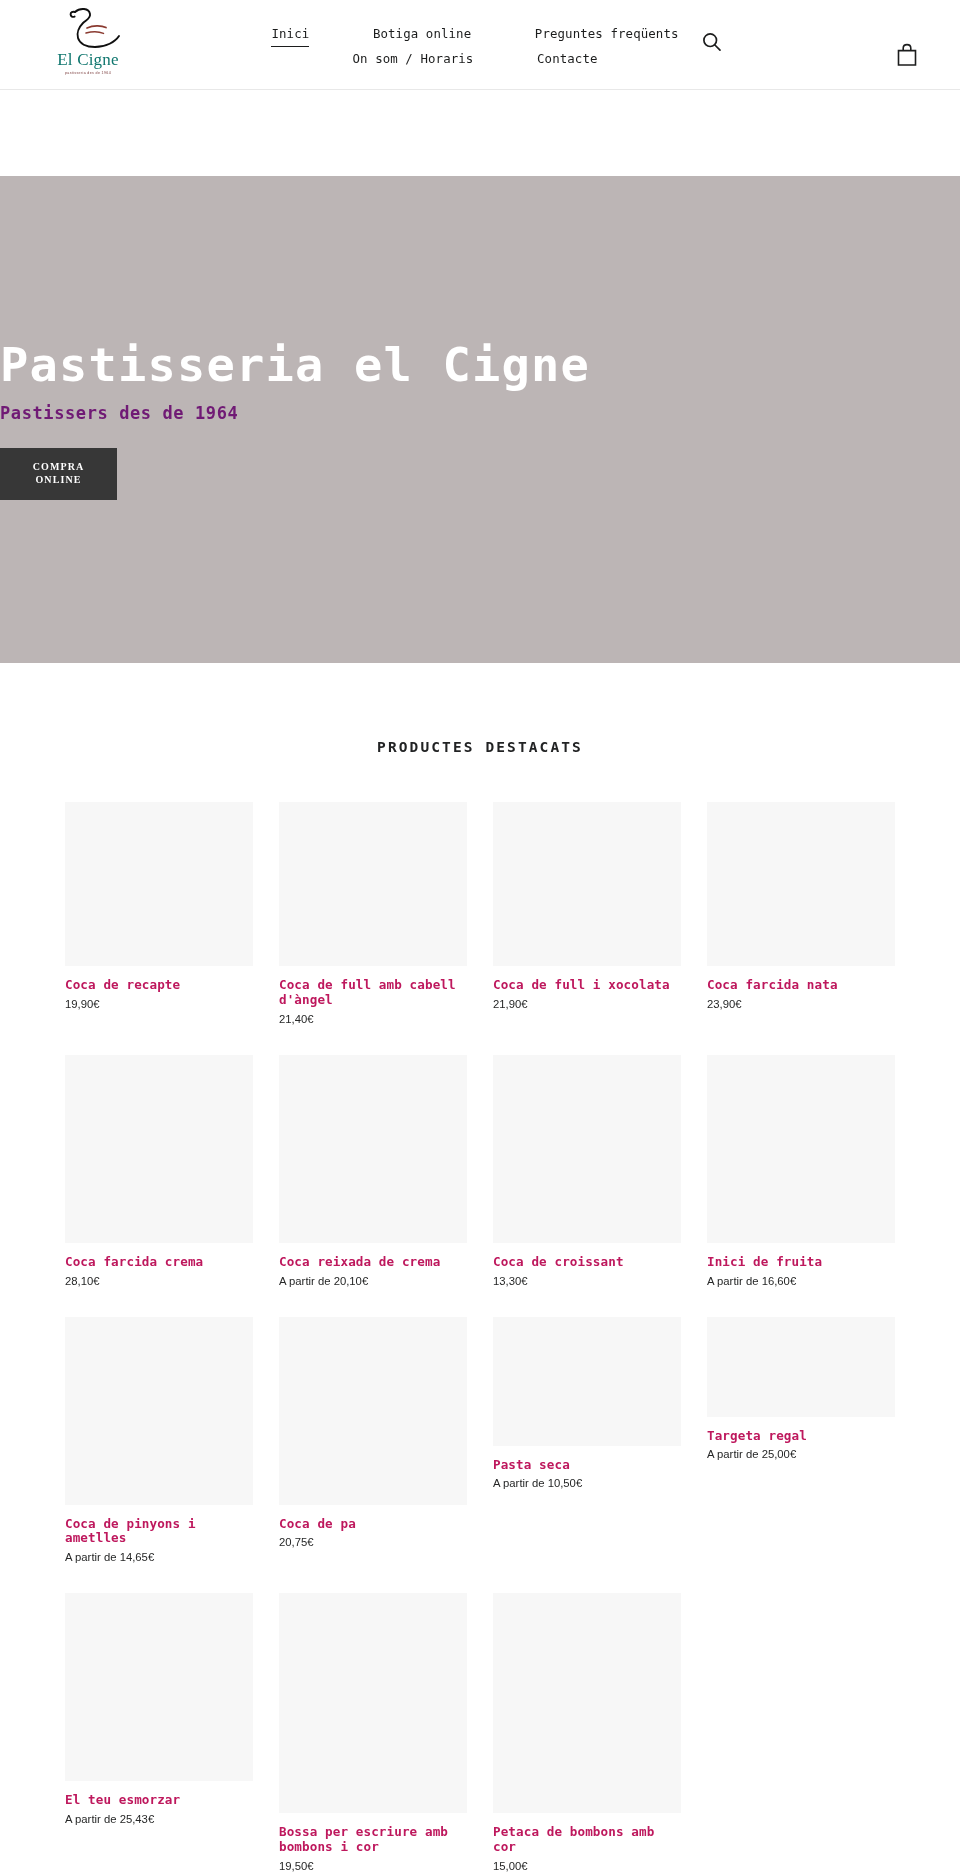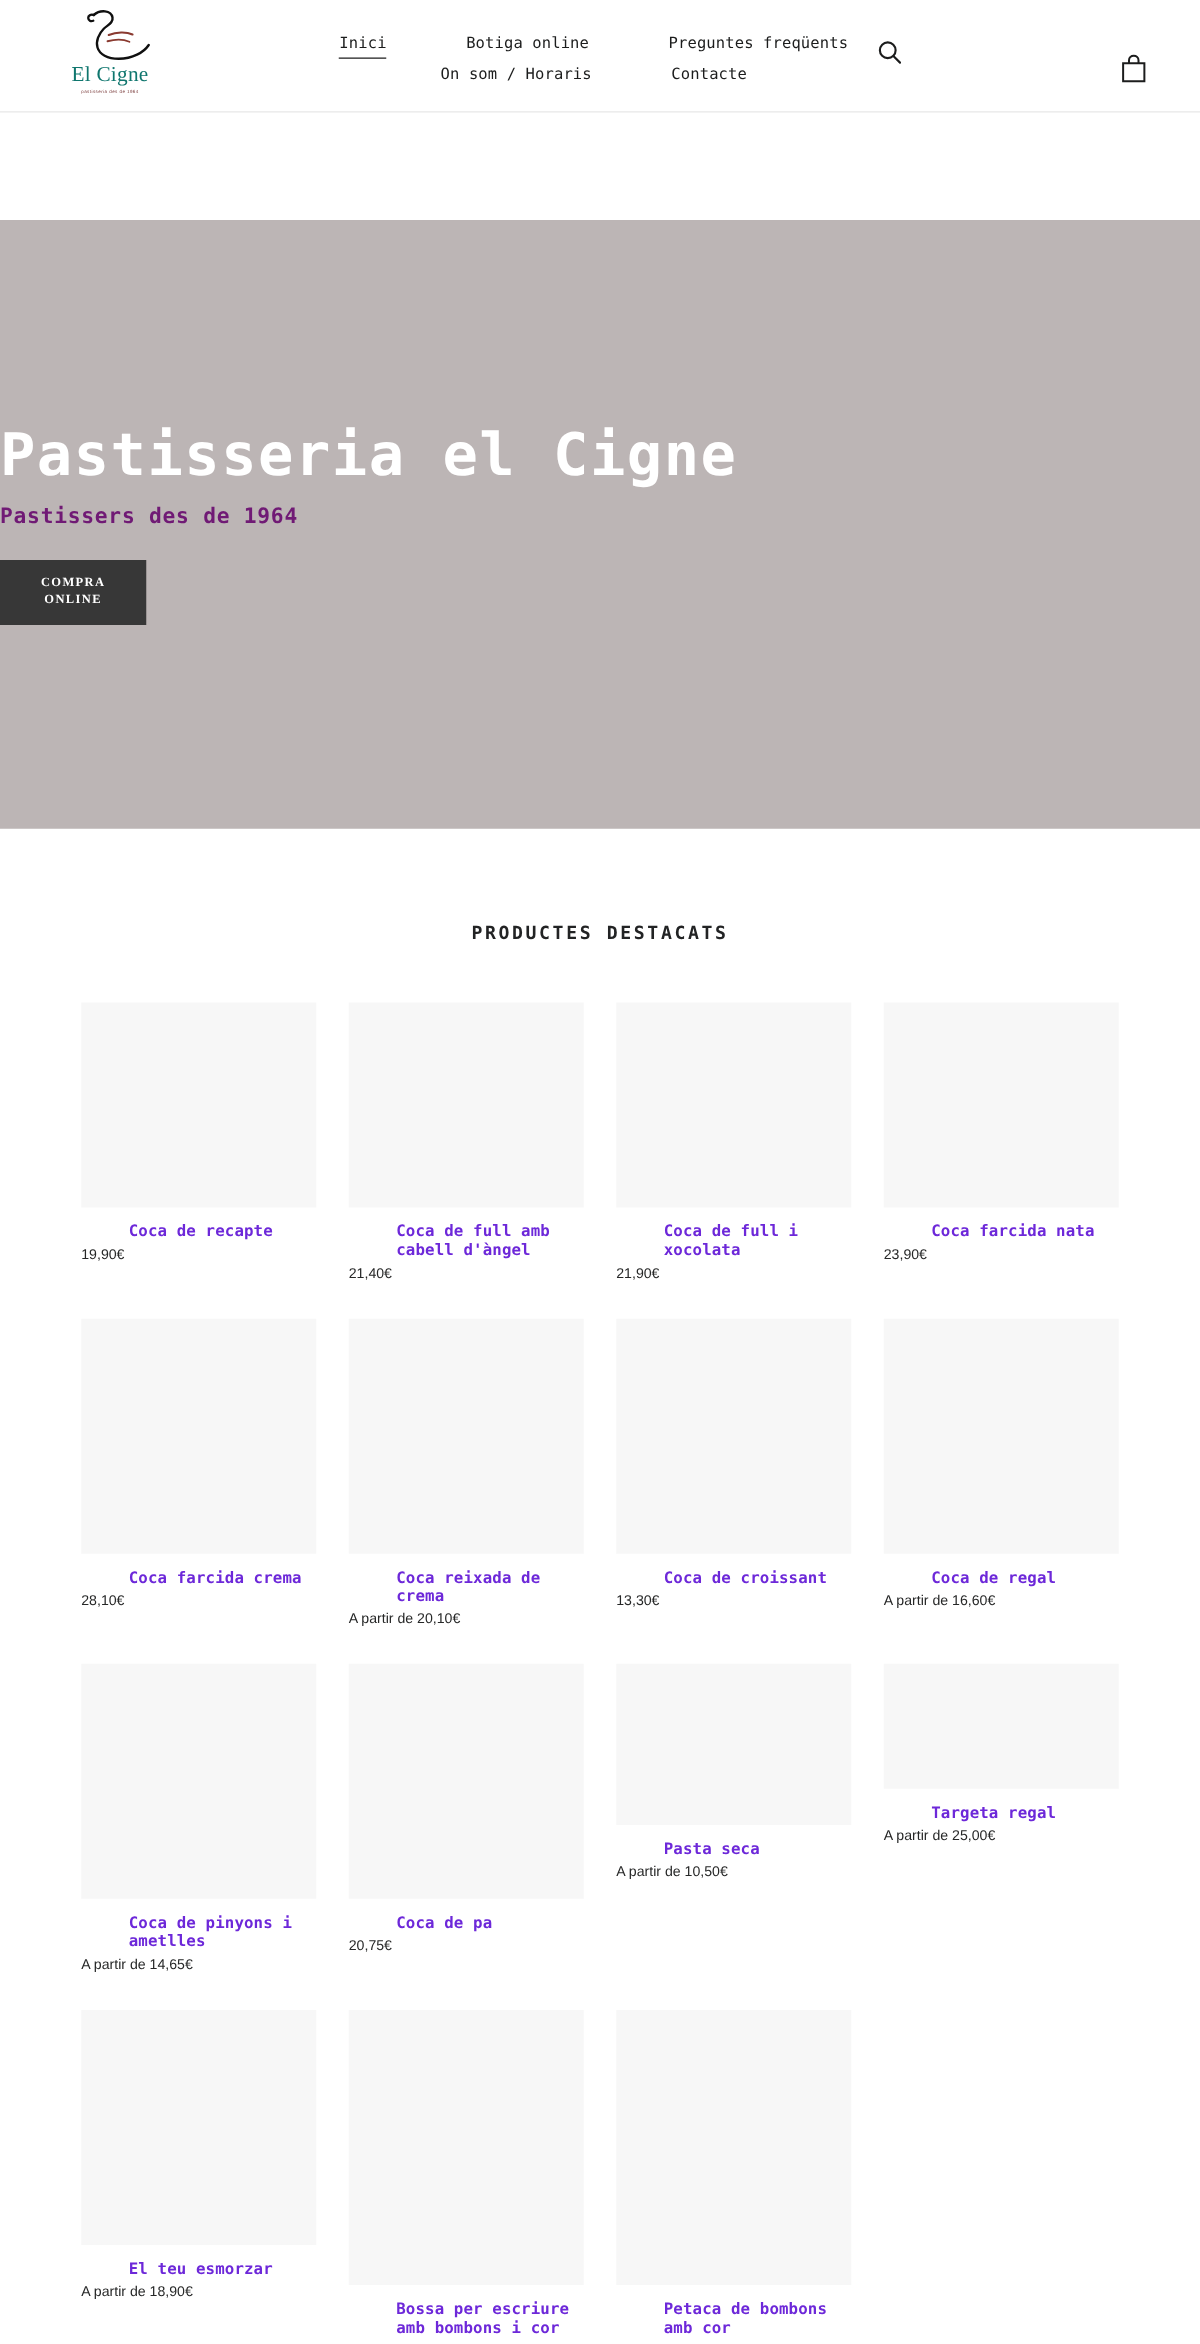--- a/index.html
+++ b/index.html
@@ -183,22 +183,21 @@
     background: #f7f7f7;
     display: block;
   }
   .card-title {
     display: block;
     margin-top: 12px;
     font-size: 12.6px;
     font-weight: 700;
     letter-spacing: 0.1px;
     line-height: 1.18;
-    color: #6d28d9;
-    margin-left: 38px;
+    color: #be185d;
   }
   .card-price {
     display: block;
     margin-top: 5px;
     font-family: Liberation Sans, sans-serif;
     font-size: 11.3px;
     letter-spacing: 0;
     color: #262727;
   }
 </style>
@@ -290,21 +289,21 @@
         <span class="card-title">Coca reixada de crema</span>
         <span class="card-price">A partir de 20,10€</span>
       </a>
       <a class="card" href="#">
         <span class="card-thumb" style="height: 188px;"></span>
         <span class="card-title">Coca de croissant</span>
         <span class="card-price">13,30€</span>
       </a>
       <a class="card" href="#">
         <span class="card-thumb" style="height: 188px;"></span>
-        <span class="card-title">Coca de regal</span>
+        <span class="card-title">Inici de fruita</span>
         <span class="card-price">A partir de 16,60€</span>
       </a>
       <a class="card" href="#">
         <span class="card-thumb" style="height: 188px;"></span>
         <span class="card-title">Coca de pinyons i ametlles</span>
         <span class="card-price">A partir de 14,65€</span>
       </a>
       <a class="card" href="#">
         <span class="card-thumb" style="height: 188px;"></span>
         <span class="card-title">Coca de pa</span>
@@ -316,21 +315,21 @@
         <span class="card-price">A partir de 10,50€</span>
       </a>
       <a class="card" href="#">
         <span class="card-thumb" style="height: 100px;"></span>
         <span class="card-title">Targeta regal</span>
         <span class="card-price">A partir de 25,00€</span>
       </a>
       <a class="card" href="#">
         <span class="card-thumb" style="height: 188px;"></span>
         <span class="card-title">El teu esmorzar</span>
-        <span class="card-price">A partir de 18,90€</span>
+        <span class="card-price">A partir de 25,43€</span>
       </a>
       <a class="card" href="#">
         <span class="card-thumb" style="height: 220px;"></span>
         <span class="card-title">Bossa per escriure amb bombons i cor</span>
         <span class="card-price">19,50€</span>
       </a>
       <a class="card" href="#">
         <span class="card-thumb" style="height: 220px;"></span>
         <span class="card-title">Petaca de bombons amb cor</span>
         <span class="card-price">15,00€</span>

